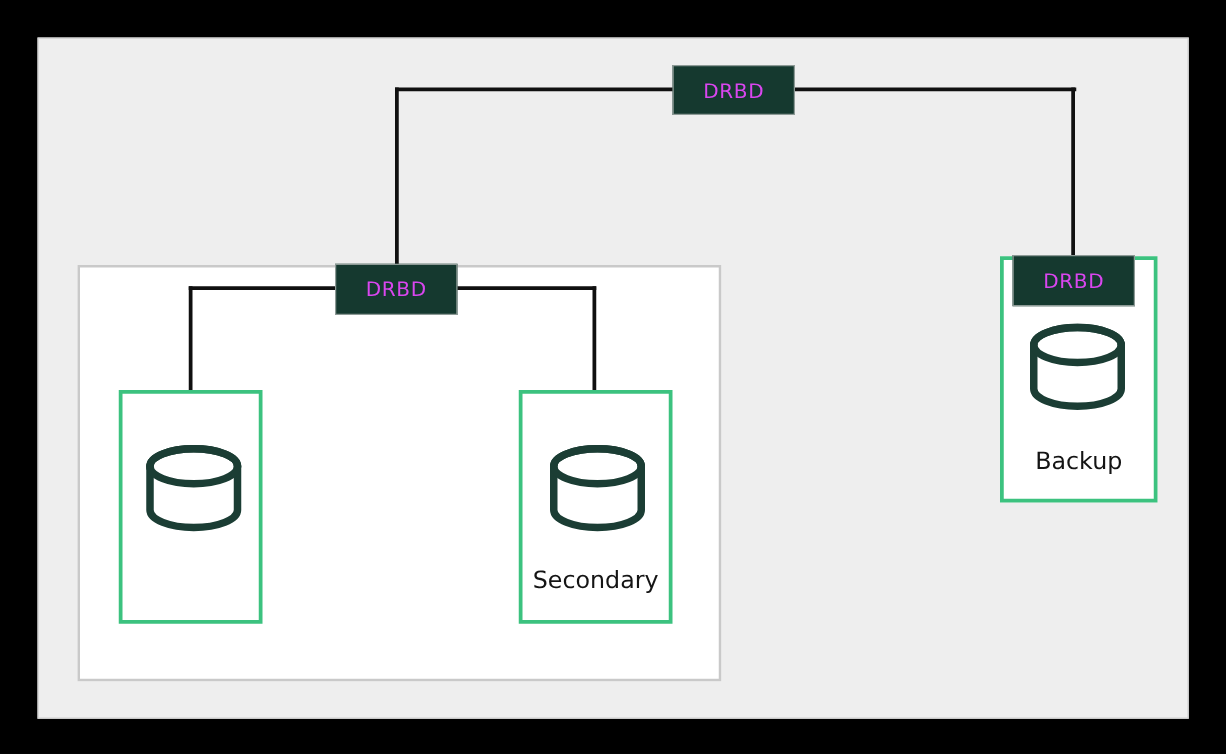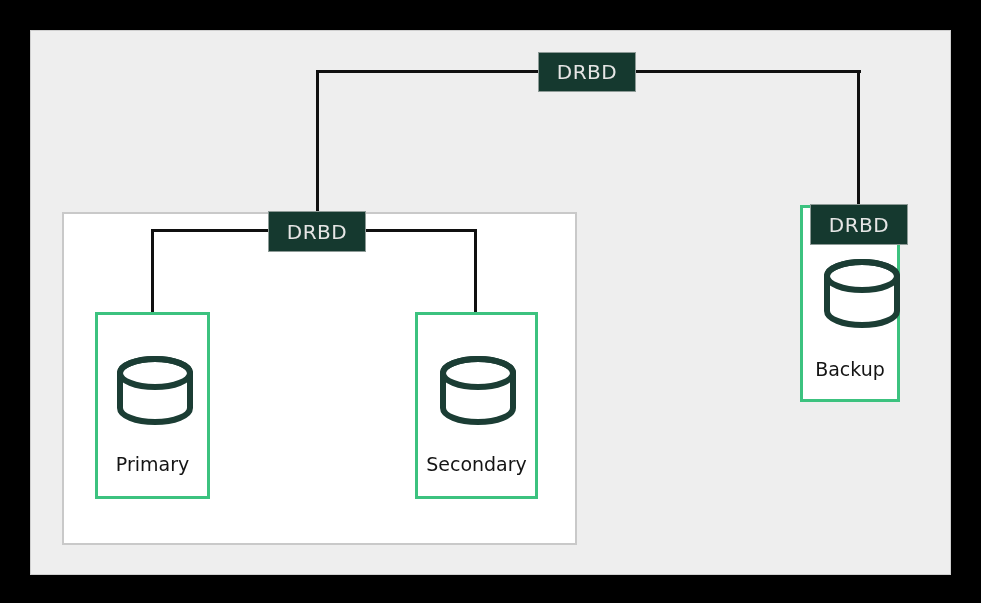--- a/index.html
+++ b/index.html
@@ -80,22 +80,22 @@
   .drbd-box {
     position: absolute;
     background: #15392f;
     border: 1px solid #8d9a96;
     box-sizing: border-box;
     display: flex;
     align-items: center;
     justify-content: center;
   }
   .drbd-box span {
-    color: #e5e5e5;
-    font-size: 20px;
+    color: #d946ef;
+    font-size: 16px;
     letter-spacing: 0.5px;
     font-family: "DejaVu Sans", sans-serif;
   }
 </style>
 </head>
 <body>
 
 <div id="canvas">
 
   <div class="outer-panel"></div>
@@ -115,33 +115,32 @@
   <div class="conn v" style="left:151px; top:229px; height:135px;"></div>
 
   <div class="conn v" style="left:474px; top:229px; height:135px;"></div>
 
   <div class="node-box" style="left:95px; top:312px; width:115px; height:187px;">
     <svg class="cyl" style="left:15px; top:40px;" width="84" height="76" viewBox="0 0 84 76">
       <ellipse cx="42" cy="18" rx="35" ry="14" fill="#ffffff" stroke="#1b3d34" stroke-width="6"></ellipse>
       <path d="M7 18 L7 53 A35 14 0 0 0 77 53 L77 18" fill="#ffffff" stroke="#1b3d34" stroke-width="6" stroke-linecap="round"></path>
       <ellipse cx="42" cy="18" rx="35" ry="14" fill="none" stroke="#1b3d34" stroke-width="6"></ellipse>
     </svg>
-    <div class="node-label" style="top:138px;">Primary</div>
   </div>
 
   <div class="node-box" style="left:415px; top:312px; width:123px; height:187px;">
     <svg class="cyl" style="left:18px; top:40px;" width="84" height="76" viewBox="0 0 84 76">
       <ellipse cx="42" cy="18" rx="35" ry="14" fill="#ffffff" stroke="#1b3d34" stroke-width="6"></ellipse>
       <path d="M7 18 L7 53 A35 14 0 0 0 77 53 L77 18" fill="#ffffff" stroke="#1b3d34" stroke-width="6" stroke-linecap="round"></path>
       <ellipse cx="42" cy="18" rx="35" ry="14" fill="none" stroke="#1b3d34" stroke-width="6"></ellipse>
     </svg>
     <div class="node-label" style="top:138px;text-align:center;">Secondary</div>
   </div>
 
-  <div class="node-box" style="left:800px; top:205px; width:100px; height:197px;">
+  <div class="node-box" style="left:800px; top:205px; width:126px; height:197px;">
     <svg class="cyl" style="left:17px; top:50px;" width="84" height="76" viewBox="0 0 84 76">
       <ellipse cx="42" cy="18" rx="35" ry="14" fill="#ffffff" stroke="#1b3d34" stroke-width="6"></ellipse>
       <path d="M7 18 L7 53 A35 14 0 0 0 77 53 L77 18" fill="#ffffff" stroke="#1b3d34" stroke-width="6" stroke-linecap="round"></path>
       <ellipse cx="42" cy="18" rx="35" ry="14" fill="none" stroke="#1b3d34" stroke-width="6"></ellipse>
     </svg>
     <div class="node-label" style="top:150px;">Backup</div>
   </div>
 
   <div class="drbd-box" style="left:538px; top:52px; width:98px; height:40px;">
     <span>DRBD</span>

